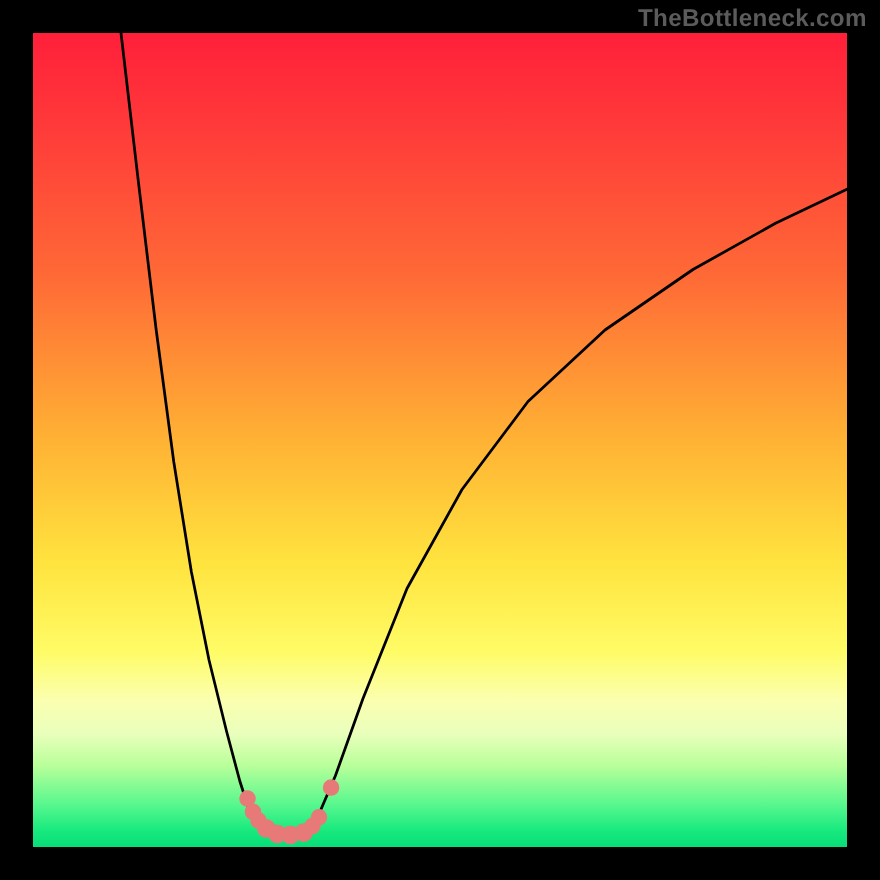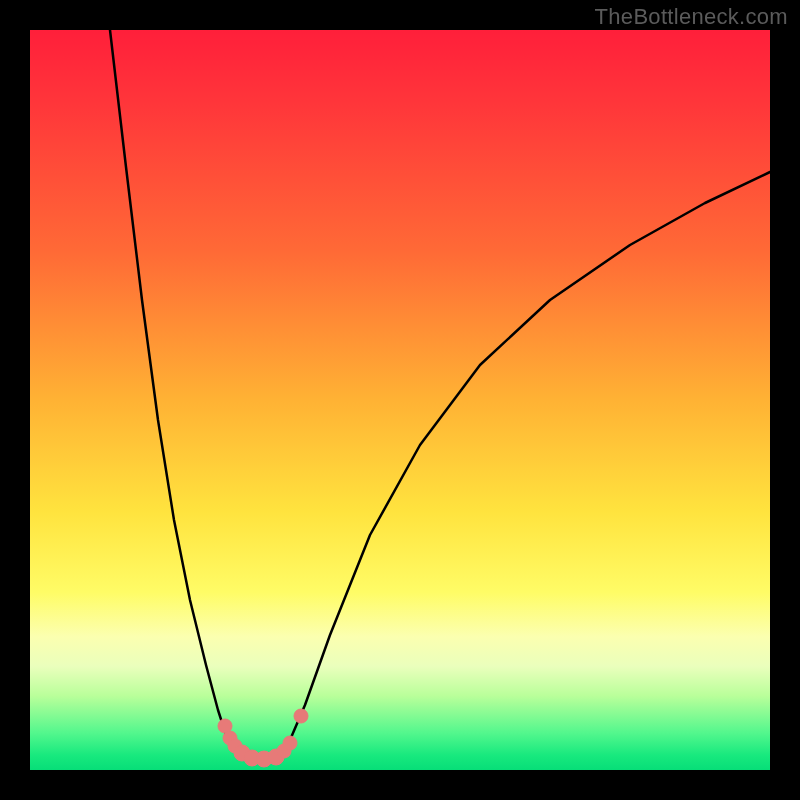--- a/index.html
+++ b/index.html
@@ -39,21 +39,21 @@
       #18e97e 98%,
       #07de78 100%
     );
   }
   .watermark {
     position: absolute;
     top: 4px;
     right: 12px;
     color: #5b5b5b;
     font-size: 22px;
-    font-weight: 400;
+    font-weight: 700;
     letter-spacing: 0.3px;
   }
   svg.curve {
     position: absolute;
     left: 0;
     top: 0;
     width: 740px;
     height: 740px;
   }
 </style>

